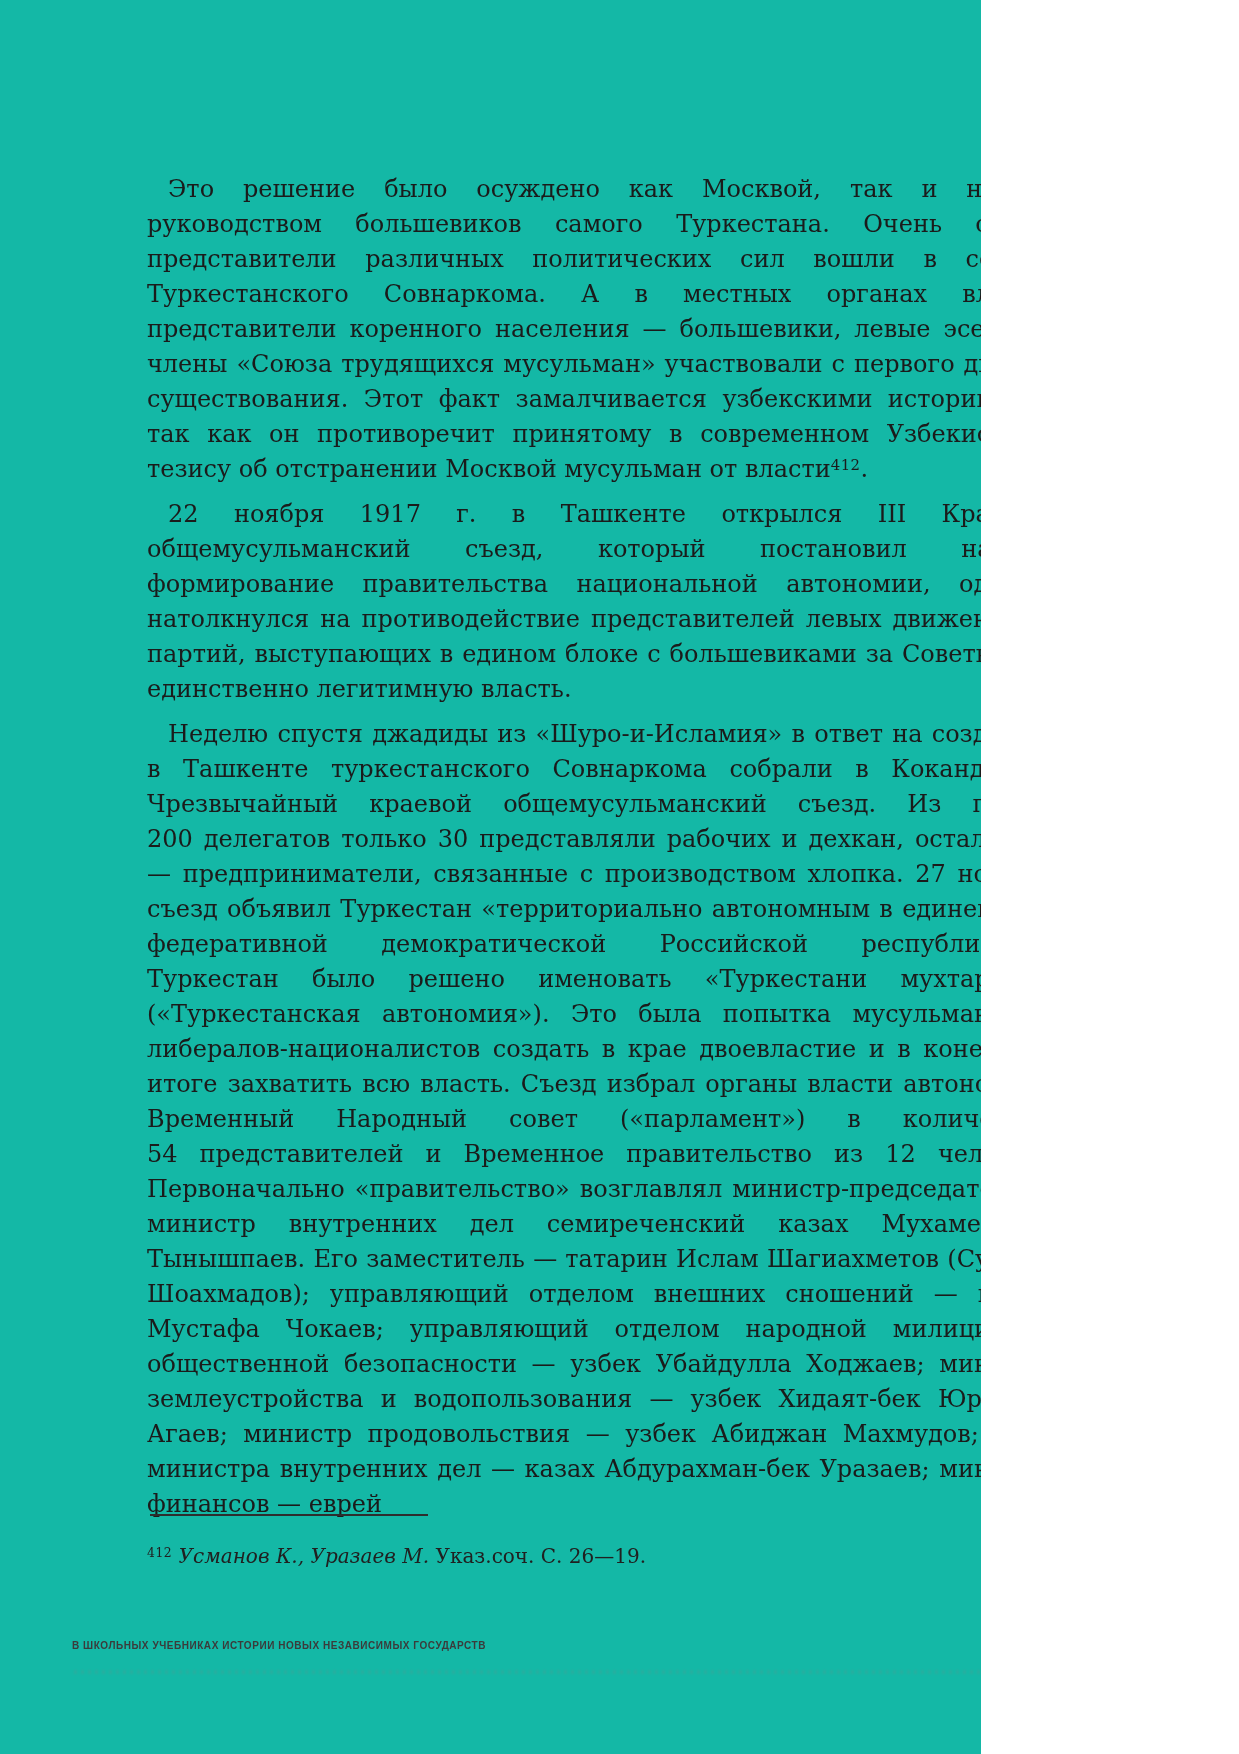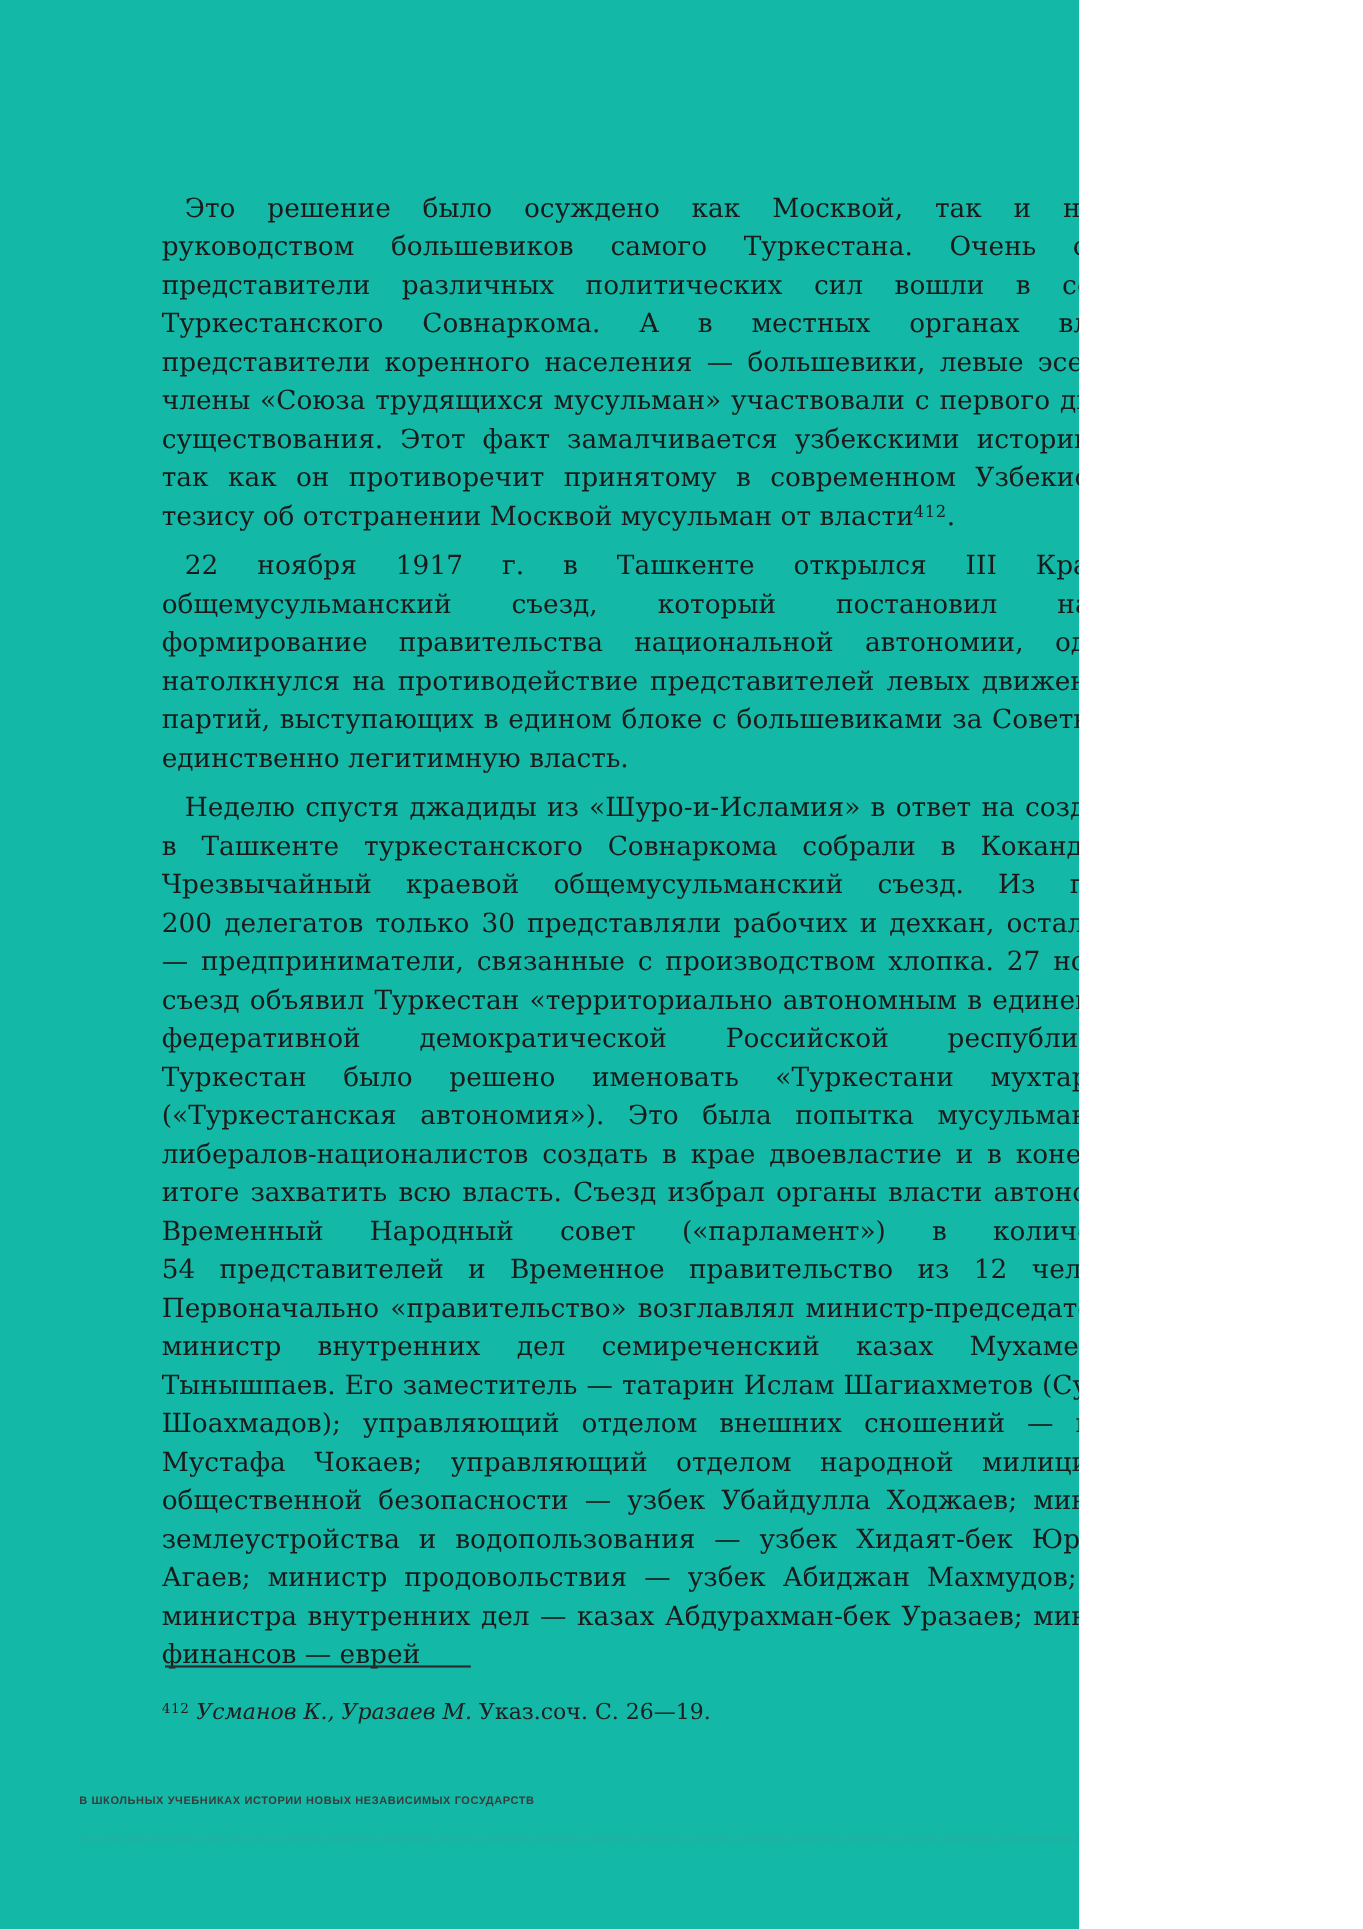--- a/index.html
+++ b/index.html
@@ -63,21 +63,21 @@
   }
   .footnote .it { font-style: italic; }
   
   .footer {
     position: absolute;
     left: 72px;
     top: 1632px;
     width: 976px; 
     display: flex;
     justify-content: space-between;
-    align-items: flex-start;
+    align-items: center;
   }
   .running-title {
     font-family: "Liberation Sans", sans-serif;
     font-size: 10px;
     font-weight: bold;
     letter-spacing: 0.55px;
     color: #3b3b3b;
     padding-bottom: 5px;
     white-space: nowrap;
   }

